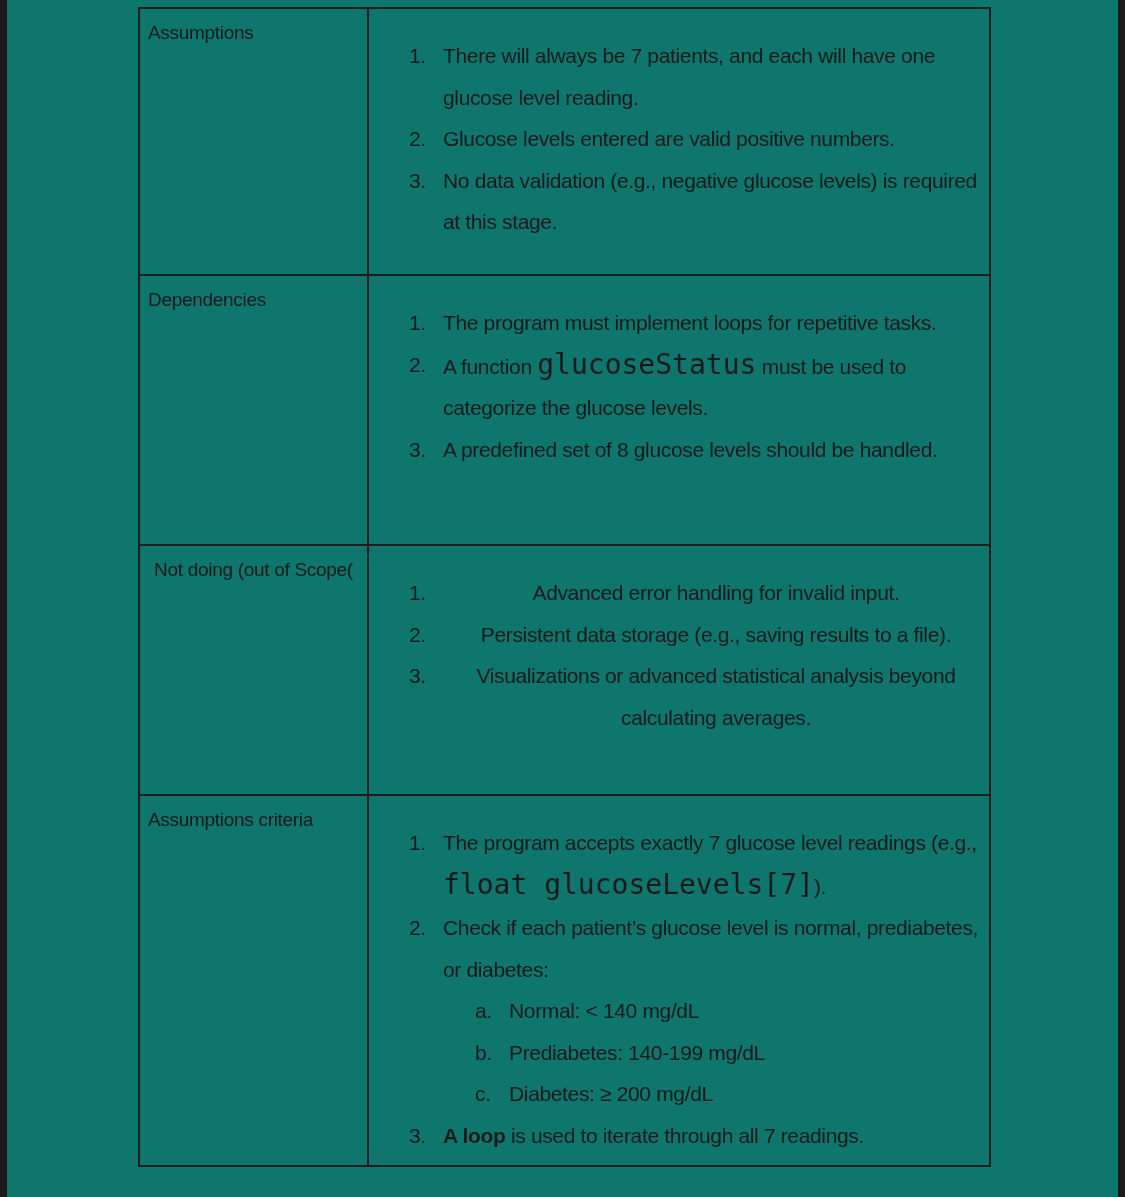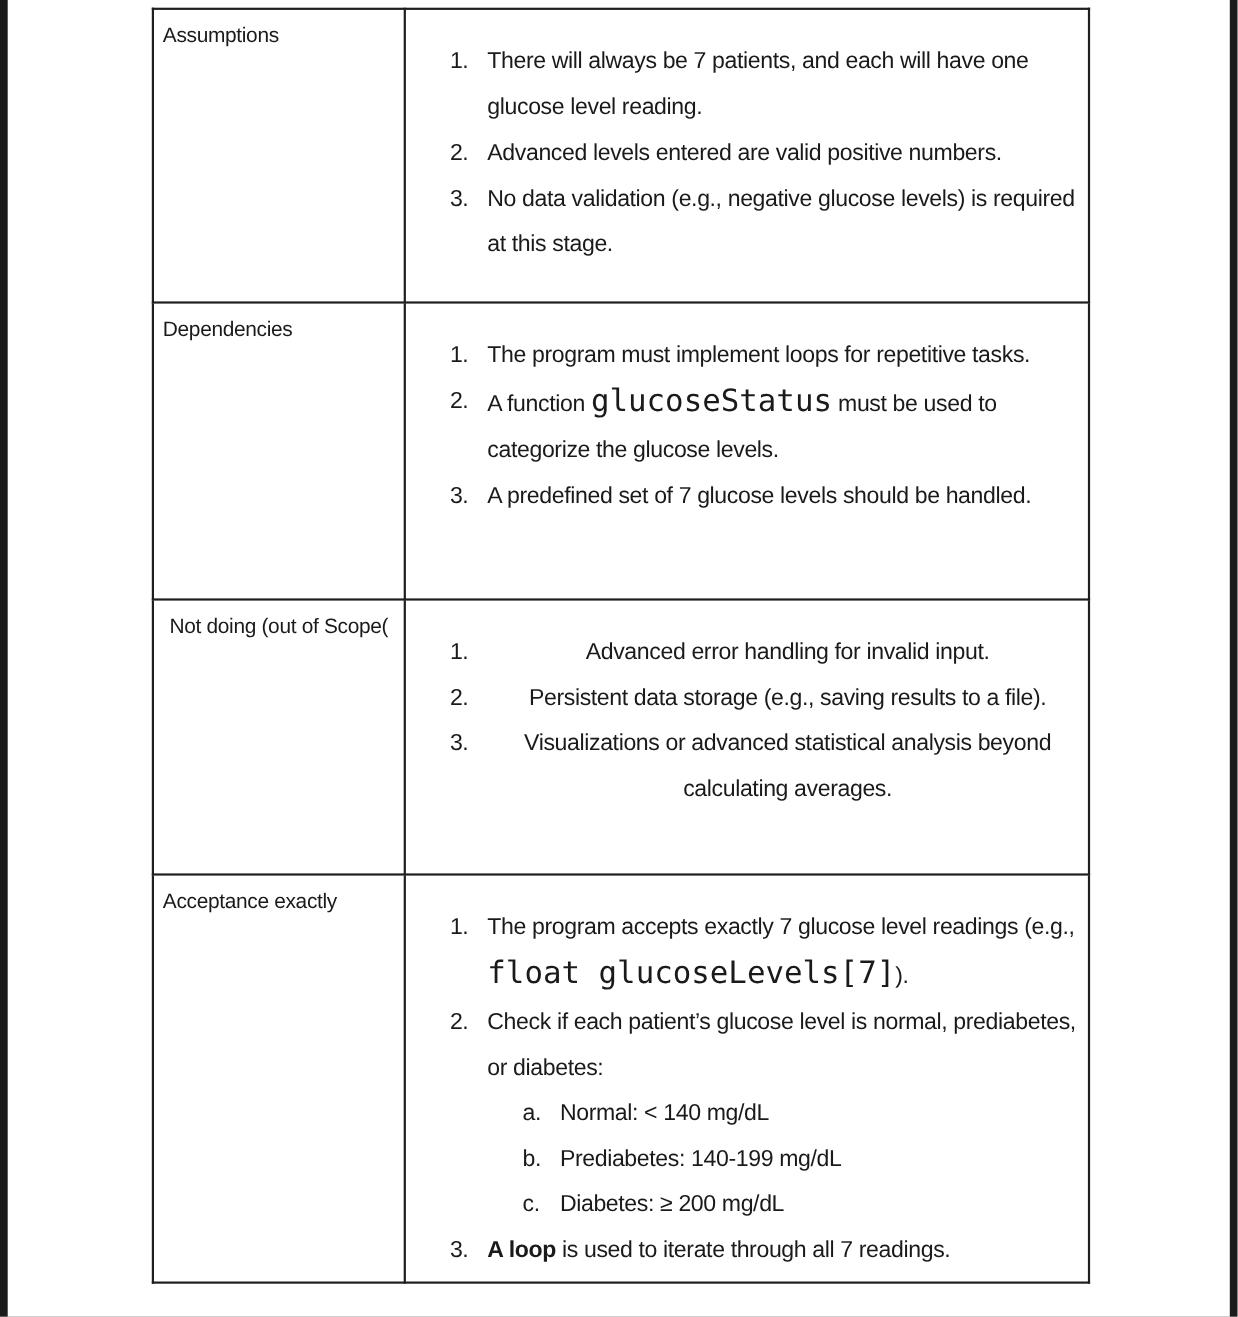--- a/index.html
+++ b/index.html
@@ -14,21 +14,21 @@
     overflow: hidden;
     font-family: "Liberation Sans", "DejaVu Sans", sans-serif;
     color: #1a1a1a;
   }
   .page {
     position: absolute;
     left: 7px;
     top: 0;
     width: 1111px;
     height: 1197px;
-    background: #ffffff;
+    background: #0f766e;
   }
   table.spec {
     position: absolute;
     left: 131px;
     top: 7px;
     width: 851px;
     border-collapse: collapse;
     table-layout: fixed;
   }
   table.spec td {
@@ -114,21 +114,21 @@
         </td>
         <td class="content-cell">
           <div class="content-wrap">
             <ol class="items">
               <li>
                 <span class="num">1.</span>
                 <span>There will always be 7 patients, and each will have one glucose level reading.</span>
               </li>
               <li>
                 <span class="num">2.</span>
-                <span>Advanced levels entered are valid positive numbers.</span>
+                <span>Glucose levels entered are valid positive numbers.</span>
               </li>
               <li>
                 <span class="num">3.</span>
                 <span>No data validation (e.g., negative glucose levels) is required at this stage.</span>
               </li>
             </ol>
           </div>
         </td>
       </tr>
 
@@ -142,21 +142,21 @@
               <li>
                 <span class="num">1.</span>
                 <span>The program must implement loops for repetitive tasks.</span>
               </li>
               <li>
                 <span class="num">2.</span>
                 <span>A function </span><span class="mono">glucoseStatus</span><span> must be used to categorize the glucose levels.</span>
               </li>
               <li>
                 <span class="num">3.</span>
-                <span>A predefined set of 7 glucose levels should be handled.</span>
+                <span>A predefined set of 8 glucose levels should be handled.</span>
               </li>
             </ol>
           </div>
         </td>
       </tr>
 
       <tr class="row-notdoing">
         <td class="label-cell">
           <span class="label-text">Not doing (out of Scope(</span>
         </td>
@@ -175,21 +175,21 @@
                 <span class="num">3.</span>
                 <span>Visualizations or advanced statistical analysis beyond calculating averages.</span>
               </li>
             </ol>
           </div>
         </td>
       </tr>
 
       <tr class="row-acceptance">
         <td class="label-cell">
-          <span class="label-text">Acceptance exactly</span>
+          <span class="label-text">Assumptions criteria</span>
         </td>
         <td class="content-cell">
           <div class="content-wrap">
             <ol class="items">
               <li>
                 <span class="num">1.</span>
                 <span>The program accepts exactly 7 glucose level readings (e.g., </span><span class="mono">float glucoseLevels[7]</span><span>).</span>
               </li>
               <li>
                 <span class="num">2.</span>

